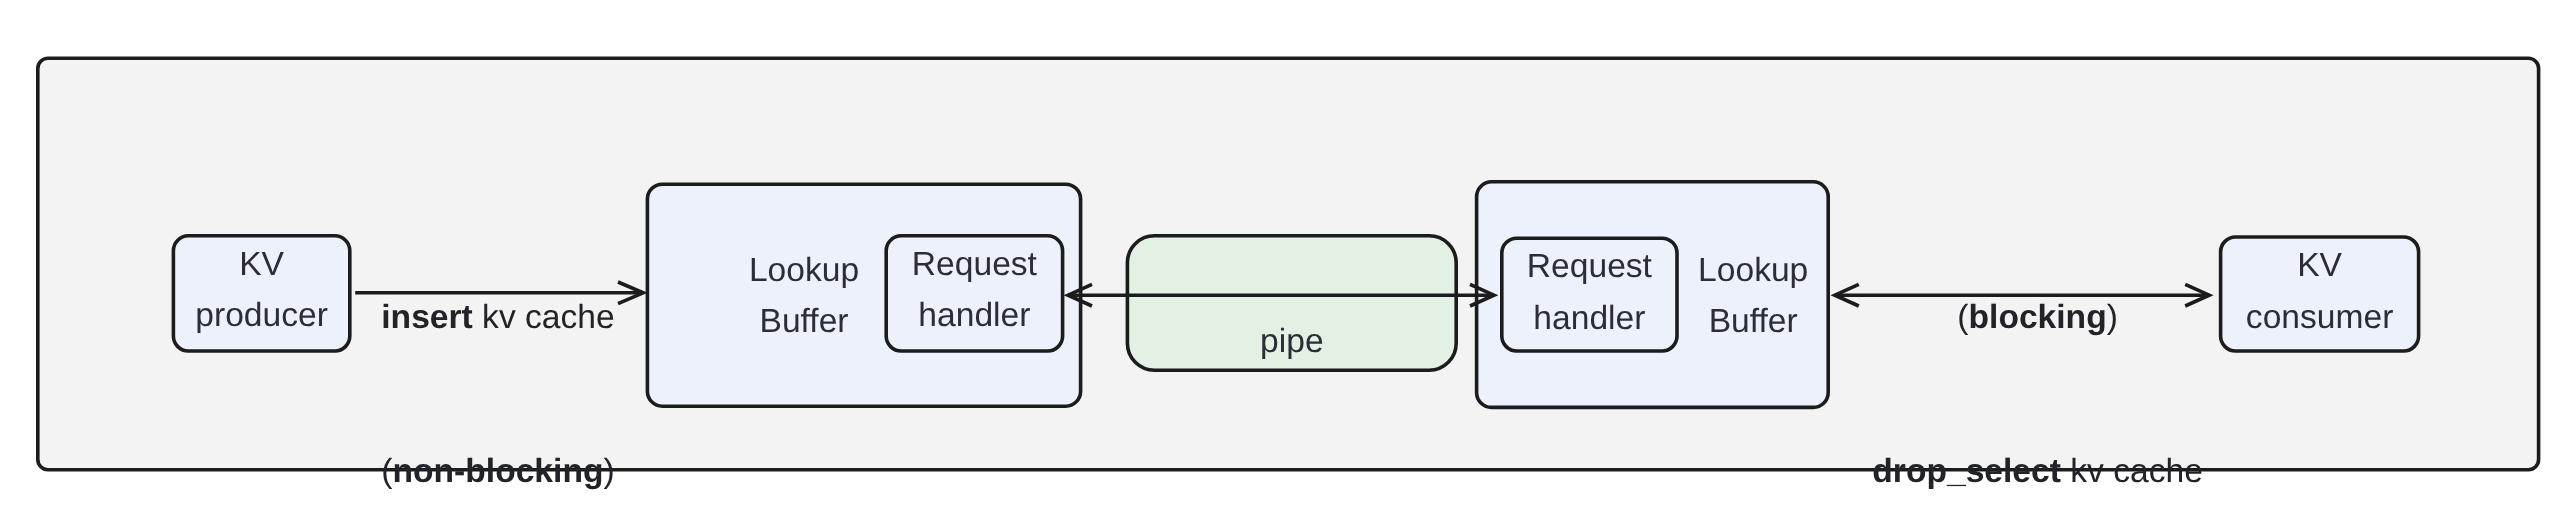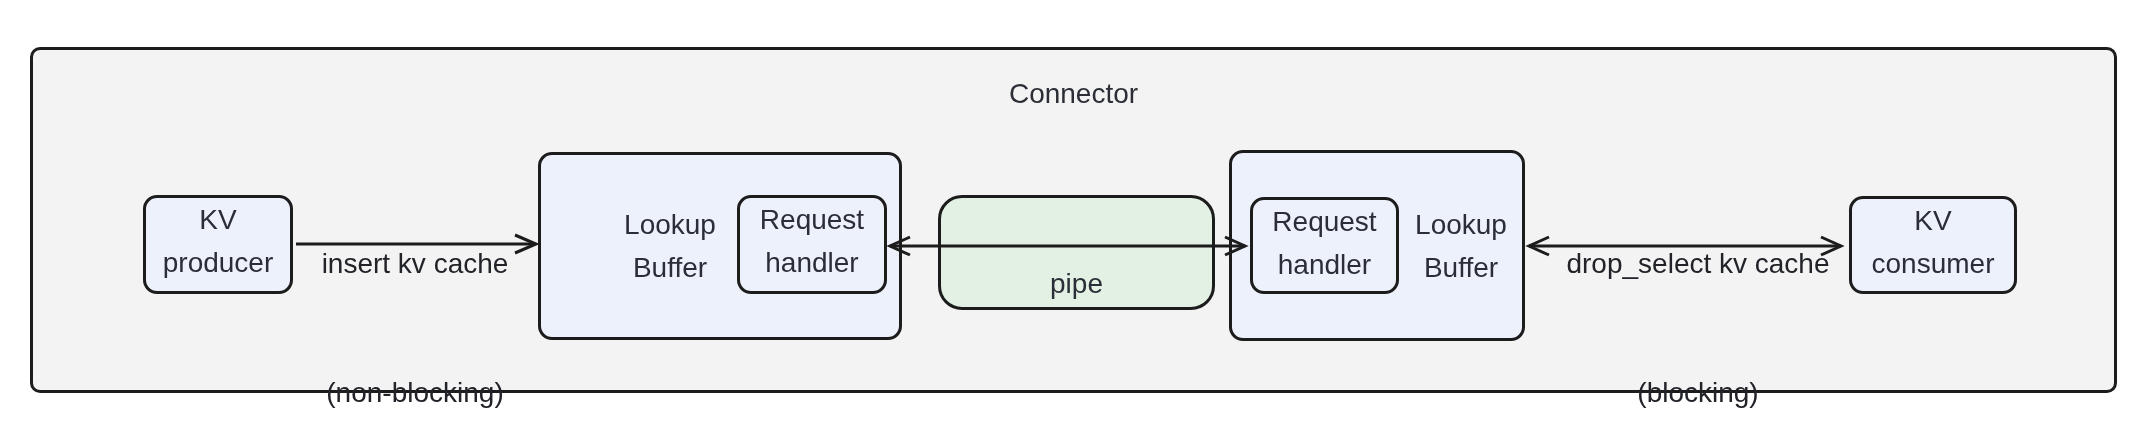--- a/index.html
+++ b/index.html
@@ -50,40 +50,39 @@
   .edge-label {
     position: absolute;
     top: 156px;
     transform: translateX(-50%);
     font-size: 28px;
     line-height: 43px;
     color: var(--edge-text, #212329);
     text-align: center;
     white-space: pre;
   }
-  .edge-label .b { font-weight: 400; }
+  .edge-label .b { font-weight: 700; }
   svg.arrows {
     position: absolute;
     left: 0; top: 0;
     pointer-events: none;
   }
   svg.arrows line, svg.arrows path {
     stroke: var(--border, #1c1c1c);
     stroke-width: 3px;
     fill: none;
     stroke-linejoin: miter;
   }
 </style>
 </head>
 <body>
 
 <div class="canvas">
 
   <div class="container-box"></div>
-  <div class="container-title">Connector</div>
 
   <div class="node" style="left:143px; top:195px; width:150px; height:99px;">
     <div class="node-label">KV
 producer</div>
   </div>
 
   <div class="node" style="left:538px; top:152px; width:364px; height:188px;">
     <div class="node-label" style="position:absolute; left:129px; top:50%; transform:translate(-50%,-50%);">Lookup
 Buffer</div>
   </div>
@@ -111,22 +110,22 @@
     <div class="node-label">KV
 consumer</div>
   </div>
 
   <div class="edge-label" style="left:415px;">
     <div><span class="b">insert</span><span> kv cache</span></div>
     <div><span>(</span><span class="b">non-blocking</span><span>)</span></div>
   </div>
 
   <div class="edge-label" style="left:1698px;">
+    <div><span>(</span><span class="b">blocking</span><span>)</span></div>
     <div><span class="b">drop_select</span><span> kv cache</span></div>
-    <div><span>(</span><span class="b">blocking</span><span>)</span></div>
   </div>
 
   <svg class="arrows" width="2146" height="438" viewBox="0 0 2146 438">
 
     <line x1="296" y1="244" x2="535" y2="244"></line>
     <path d="M 515 235 L 536 244 L 515 253"></path>
 
     <line x1="890" y1="246" x2="1245" y2="246"></line>
     <path d="M 910 237 L 890 246 L 910 255"></path>
     <path d="M 1225 237 L 1245 246 L 1225 255"></path>

